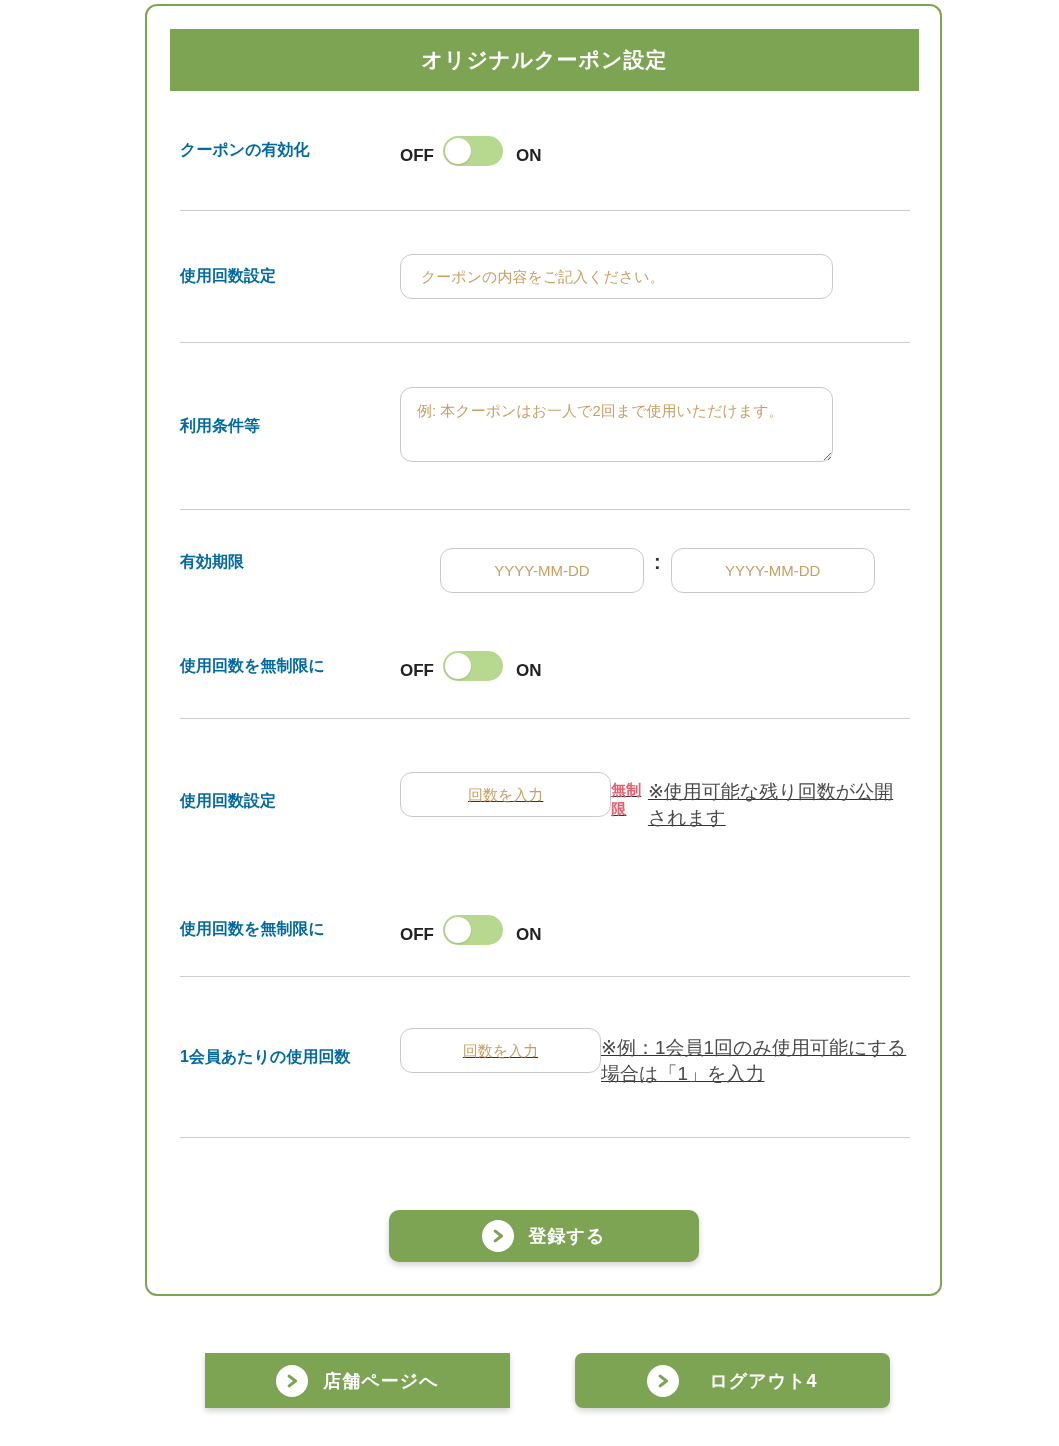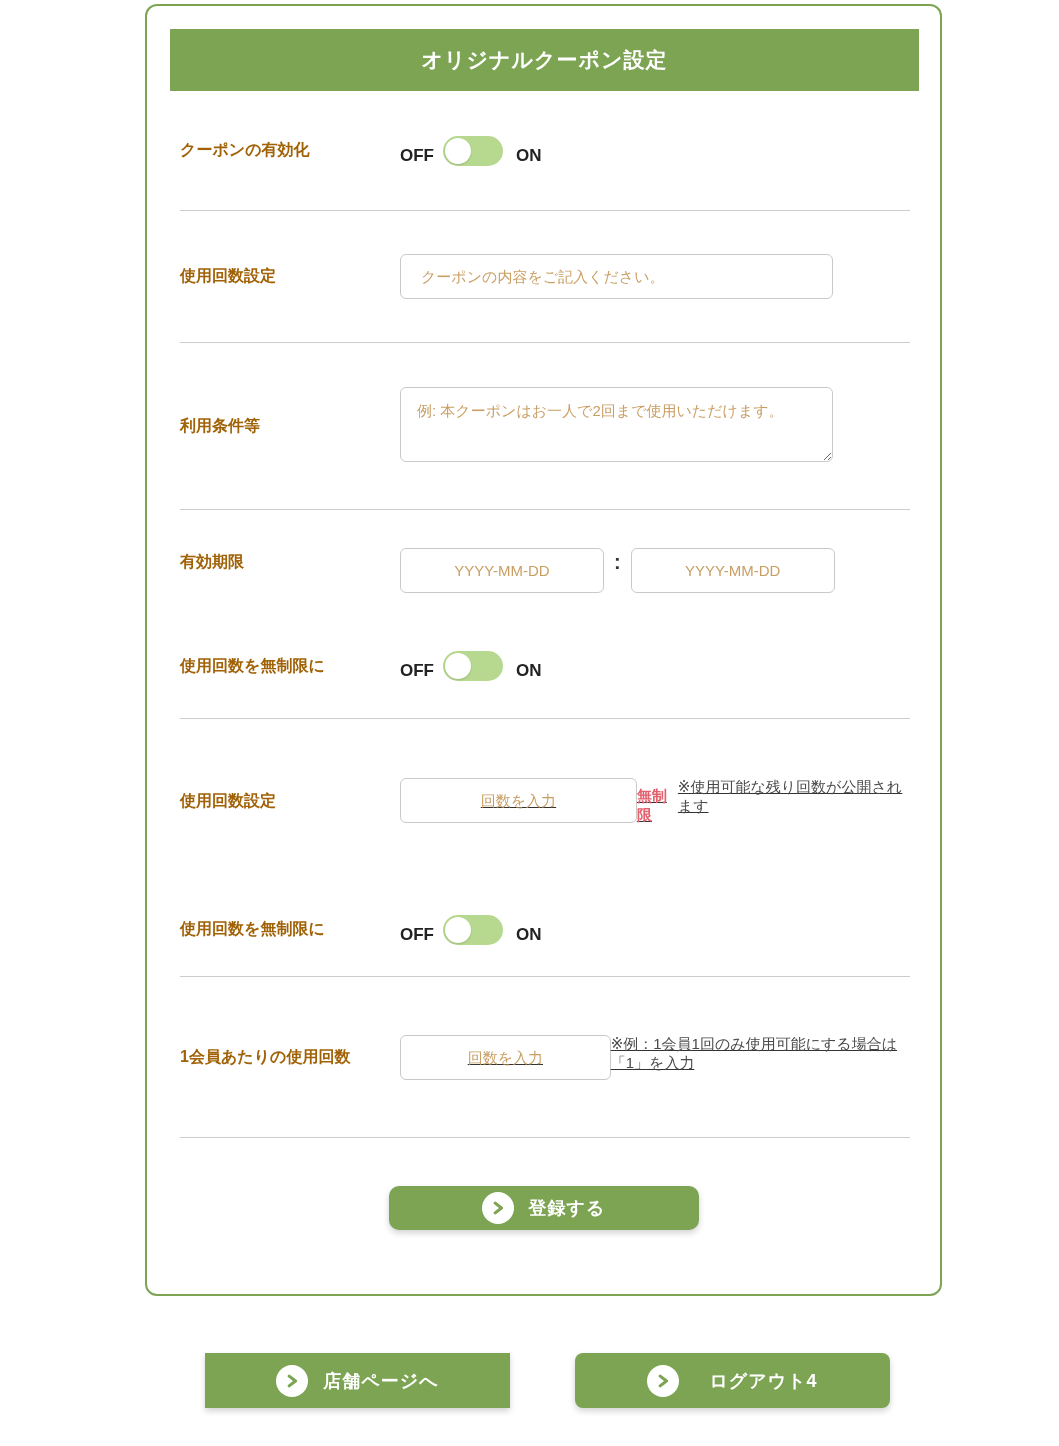--- a/index.html
+++ b/index.html
@@ -16,27 +16,27 @@
   }
   .card-header {
     height:62px; margin:23px 21px 0 23px; background:#7ca452;
     display:flex; align-items:center; justify-content:center;
     color:#fff; font-size:21px; font-weight:bold; letter-spacing:1px;
   }
   .row {
     display:flex; align-items:center; padding-left:33px; padding-right:30px;
   }
   .row .label {
-    width:220px; flex:0 0 220px; font-weight:bold; font-size:16px; color:#a16207;
+    width:220px; flex:0 0 220px; font-weight:bold; font-size:16px; color:#0369a1;
   }
   .row .control { flex:1; }
   .row-activation   { height:119px; }
   .row-content      { height:131px; }
   .row-conditions   { height:166px; }
-  .row-expiry       { height:104px; }
+  .row-expiry       { height:104px;gap:40px; }
   .row-period       { height:104px; }
   .row-usage        { height:164px; }
   .row-countunlim   { height:93px; }
   .row-permember    { height:160px; }
   .divider { border-top:1px solid #ccc; margin:0 30px 0 33px; }
 
   
   .toggle-group { display:flex; align-items:flex-end; }
   .toggle-text { font-weight:bold; font-size:17px; color:#222; }
   .toggle-text.off { margin-right:9px; }
@@ -45,51 +45,51 @@
     position:relative; width:60px; height:30px; border-radius:15px;
     background:#b7d88f; cursor:pointer;
   }
   .toggle .knob {
     position:absolute; left:2px; top:2px; width:26px; height:26px;
     border-radius:50%; background:#fff; box-shadow:0 1px 2px rgba(0,0,0,0.15);
   }
 
   
   input, textarea {
-    border:1px solid #c9c9c9; border-radius:6px; font-size:15px;
+    border:1px solid #c9c9c9; border-radius:12px; font-size:15px;
     font-family:"Liberation Sans","DejaVu Sans",sans-serif; color:#333;
     outline:none; background:#fff;
   }
   input::placeholder, textarea::placeholder { color:#c99e63; opacity:1; }
   .input-wide { width:433px; height:45px; padding:0 20px; }
   .textarea-conditions { width:433px; height:75px; padding:12px 16px; resize:both; line-height:1.4; }
   .input-date { width:204px; height:45px; text-align:center;margin-top:16px; }
   .date-sep { font-weight:bold; font-size:20px; color:#333; margin:0 10px; }
   .input-count { width:260px; height:45px; text-align:center; }
   .date-group { display:flex; align-items:center; }
 
   .stack { display:flex; flex-direction:row;text-decoration:underline; }
   .status-red { color:#e4606d; font-weight:bold; font-size:15px; margin-top:9px; }
-  .note { color:#4a4a4a; font-size:15px; }
+  .note { color:#4a4a4a; font-size:19px; margin-top:7px; }
 
   
   .btn {
     display:flex; align-items:center; justify-content:center; gap:15px;
     background:#7ca452; color:#fff; border:none; cursor:pointer;
     font-family:"Liberation Sans","DejaVu Sans",sans-serif;
     font-size:18px; font-weight:bold; letter-spacing:1px;
     box-shadow:0 3px 6px rgba(0,0,0,0.18);
   }
   .btn .circle {
     width:32px; height:32px; border-radius:50%; background:#fff;
     display:flex; align-items:center; justify-content:center; flex:0 0 32px;
   }
   .btn .circle svg { display:block; }
   .submit-row { display:flex; justify-content:center; margin-top:48px; }
-  .btn-submit { width:310px; height:44px; border-radius:10px; }
+  .btn-submit { width:310px; height:52px; border-radius:10px;margin-top:24px; }
   .btn-store  { position:absolute; left:205px; top:1353px; width:305px; height:55px; border-radius:0; }
   .btn-logout { position:absolute; left:575px; top:1353px; width:315px; height:55px; border-radius:8px;gap:30px; }
 </style>
 </head>
 <body>
 
 <div class="card">
 
   <div class="card-header">
     <span>オリジナルクーポン設定</span>

